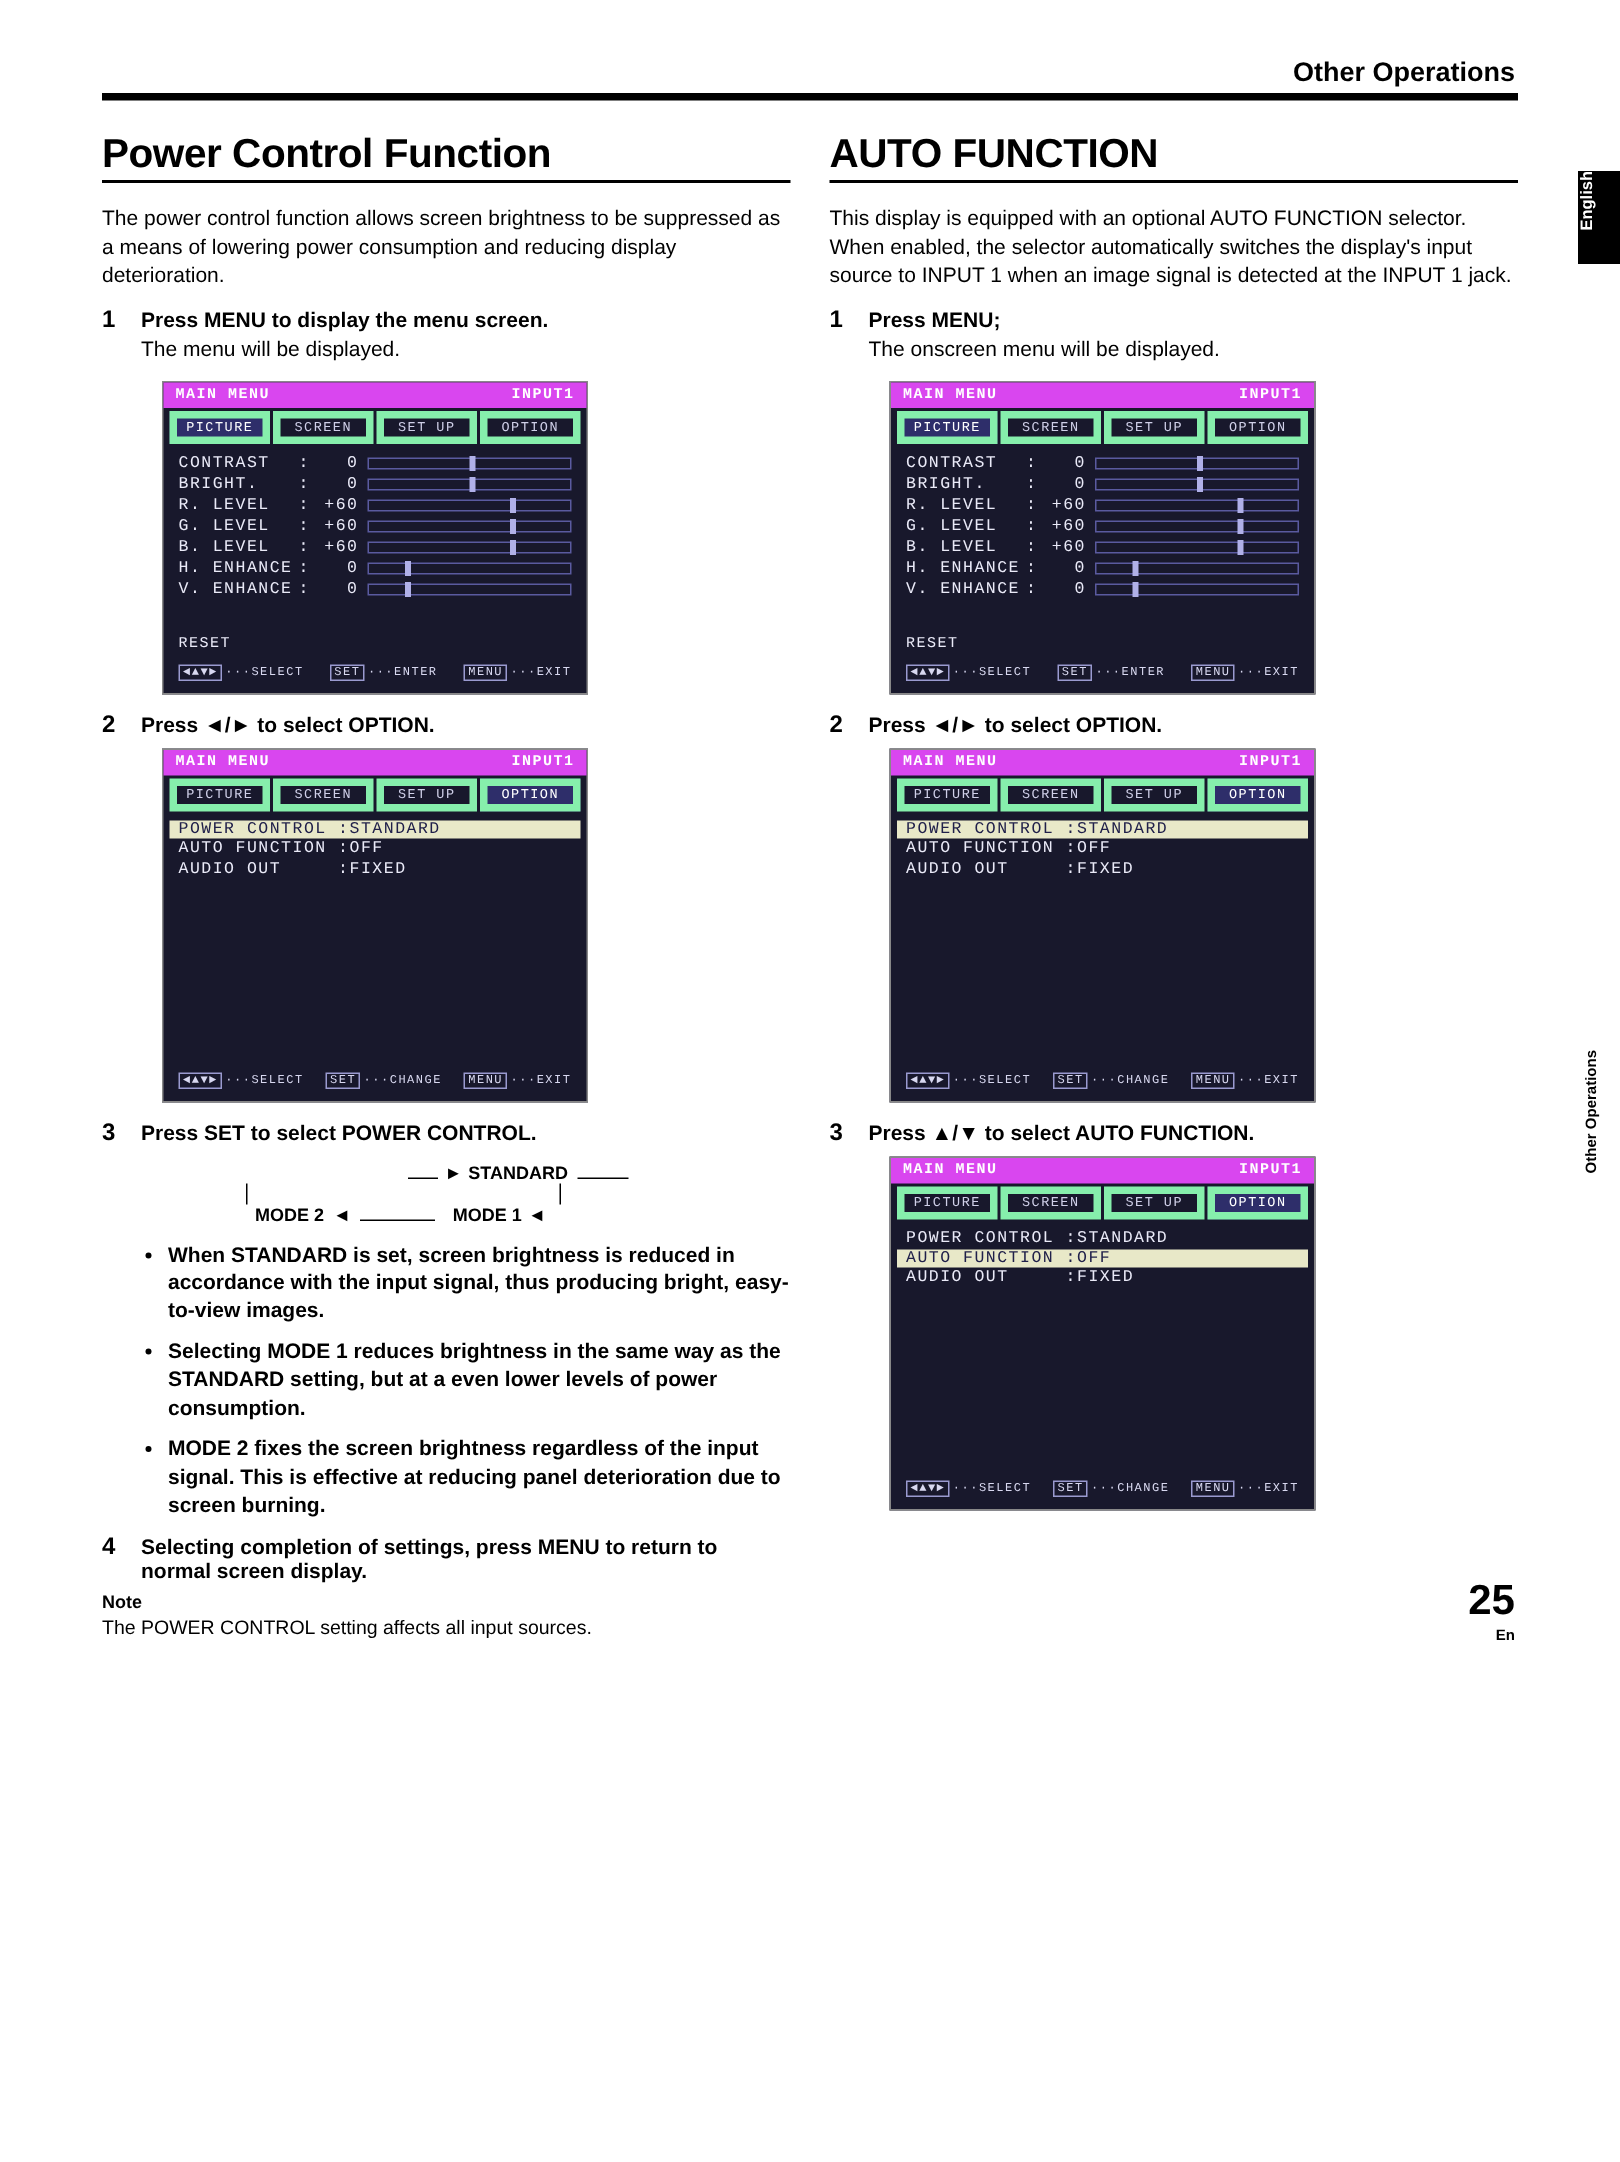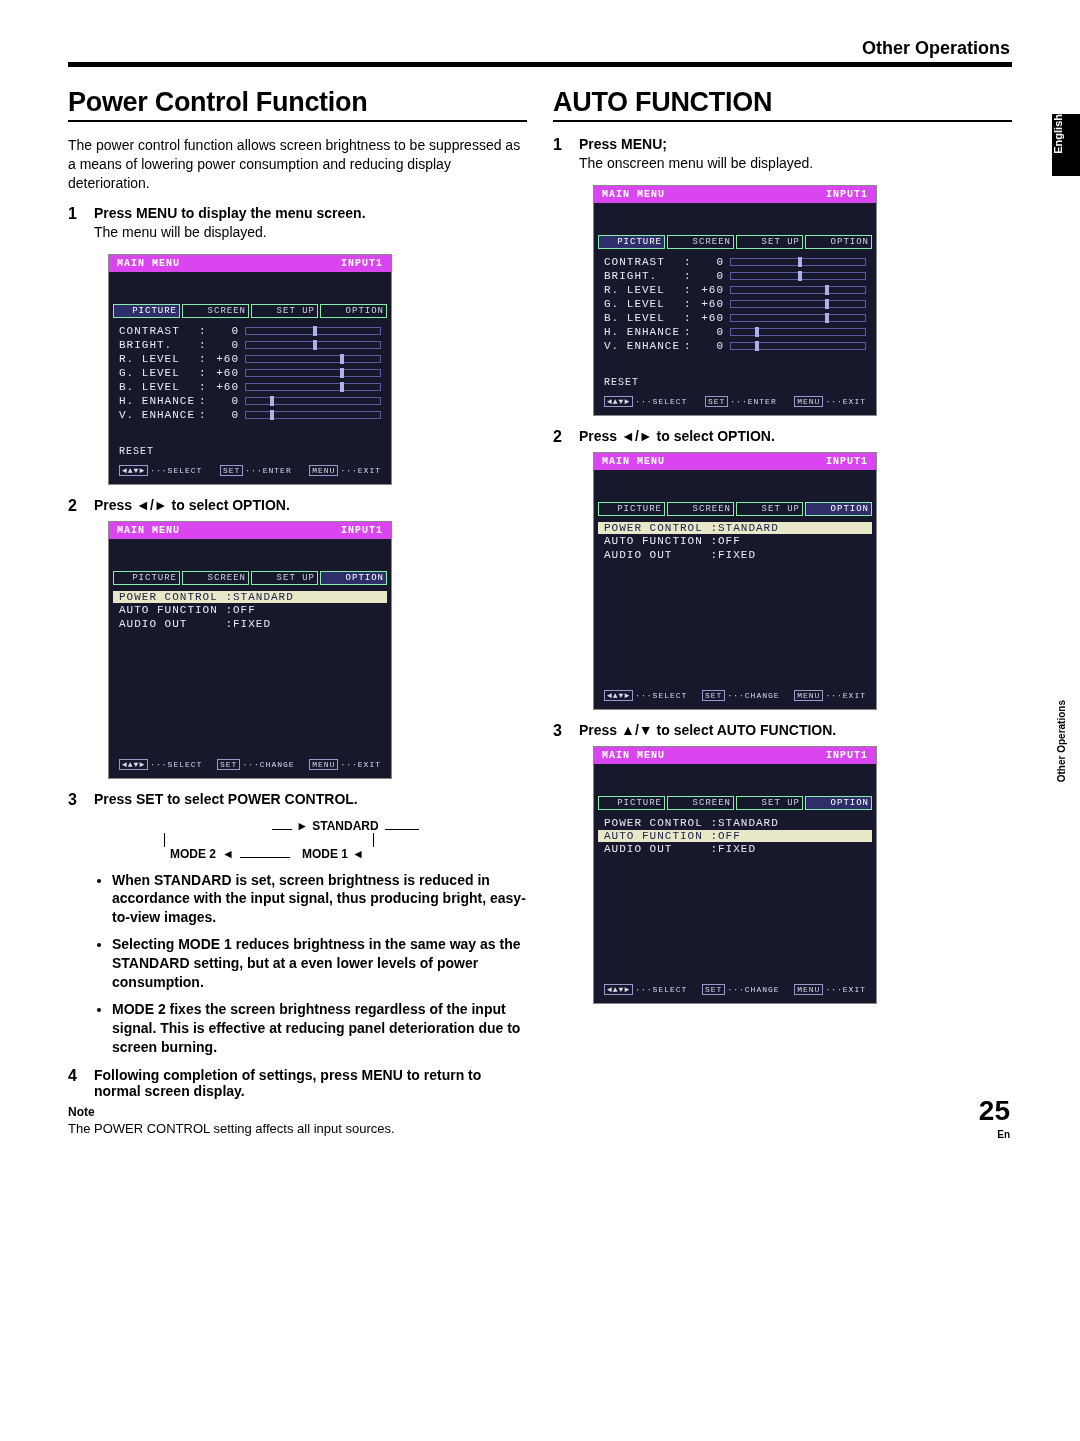--- a/index.html
+++ b/index.html
@@ -93,22 +93,22 @@
     letter-spacing: 1px;
     padding-bottom: 4px;
   }
   .osd-title {
     display: flex; justify-content: space-between;
     background: #d946ef; color: #fff;
     padding: 3px 8px; font-size: 10px; font-weight: bold;
   }
   .osd-tabs { display: flex; gap: 2px; padding: 2px 4px; }
   .osd-tab {
-    flex: 1; border: 1px solid #86efac; padding: 1px 2px;
-    font-size: 9px; text-align: right; color: #cfcfe8; margin-top: 30px;
+    flex: 1; border: 5px solid #86efac; padding: 1px 2px;
+    font-size: 9px; text-align: center; color: #cfcfe8;
   }
   .osd-tab.active { background: #2e2e6a; color: #fff; }
   .osd-body { padding: 4px 10px 6px 10px; min-height: 104px; }
   .osd-row { display: flex; align-items: center; height: 14px; }
   .osd-label { width: 80px; white-space: pre; }
   .osd-colon { width: 10px; }
   .osd-val { width: 30px; text-align: right; }
   .osd-slider {
     flex: 1; height: 6px; border: 1px solid #5a5aa0;
     margin-left: 6px; position: relative;
@@ -300,30 +300,31 @@
       </div>
 
       <ul class="bullets">
         <li>When STANDARD is set, screen brightness is reduced in accordance with the input signal, thus producing bright, easy-to-view images.</li>
         <li>Selecting MODE 1 reduces brightness in the same way as the STANDARD setting, but at a even lower levels of power consumption.</li>
         <li>MODE 2 fixes the screen brightness regardless of the input signal. This is effective at reducing panel deterioration due to screen burning.</li>
       </ul>
 
       <div class="step">
         <div class="step-num">4</div>
-        <div class="step-body"><b>Following completion of settings, press MENU to return to normal screen display.</b></div>
+        <div class="step-body"><b>Selecting completion of settings, press MENU to return to normal screen display.</b></div>
       </div>
 
       <div class="note-label">Note</div>
       <p class="note-text">The POWER CONTROL setting affects all input sources.</p>
     </div>
 
     <div class="col">
       <h1 class="title">AUTO FUNCTION</h1>
       <div class="title-rule"></div>
+      <p class="lead">This display is equipped with an optional AUTO FUNCTION selector. When enabled, the selector automatically switches the display's input source to INPUT 1 when an image signal is detected at the INPUT 1 jack.</p>
 
       <div class="step">
         <div class="step-num">1</div>
         <div class="step-body">
           <b>Press MENU;</b>
           <div class="step-desc">The onscreen menu will be displayed.</div>
         </div>
       </div>
 
       <div class="osd">

